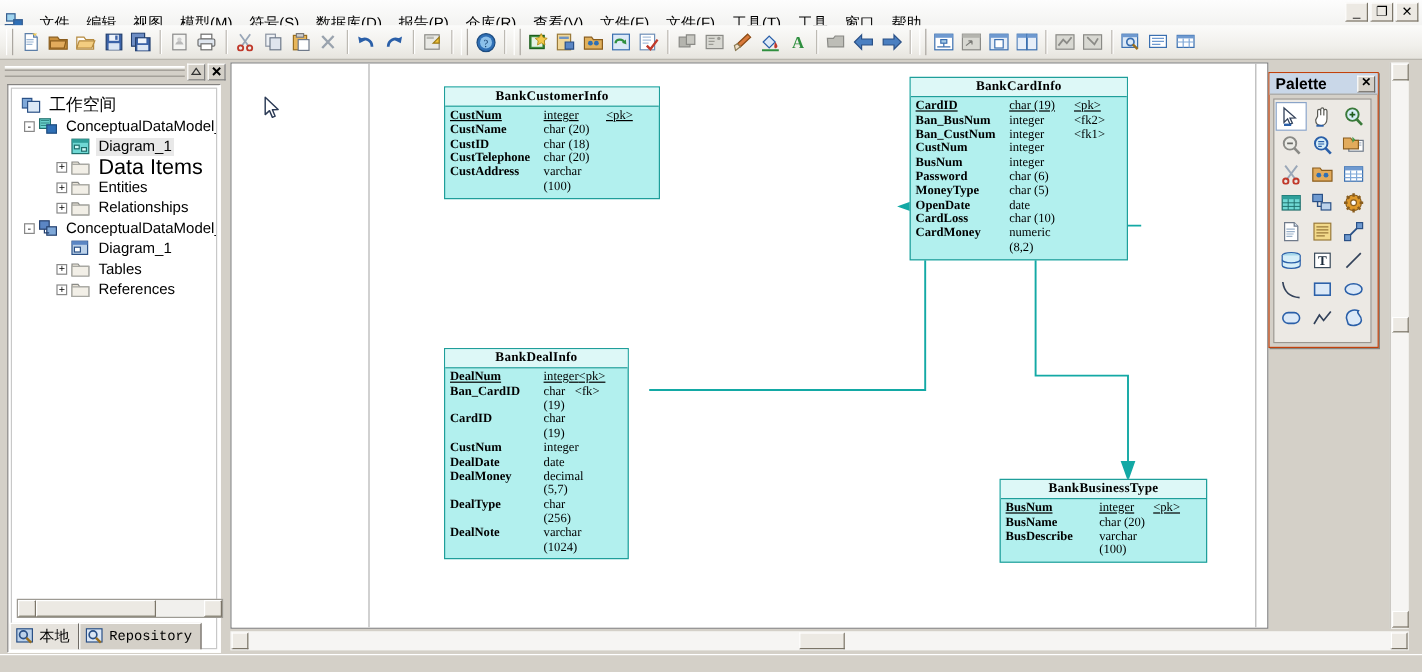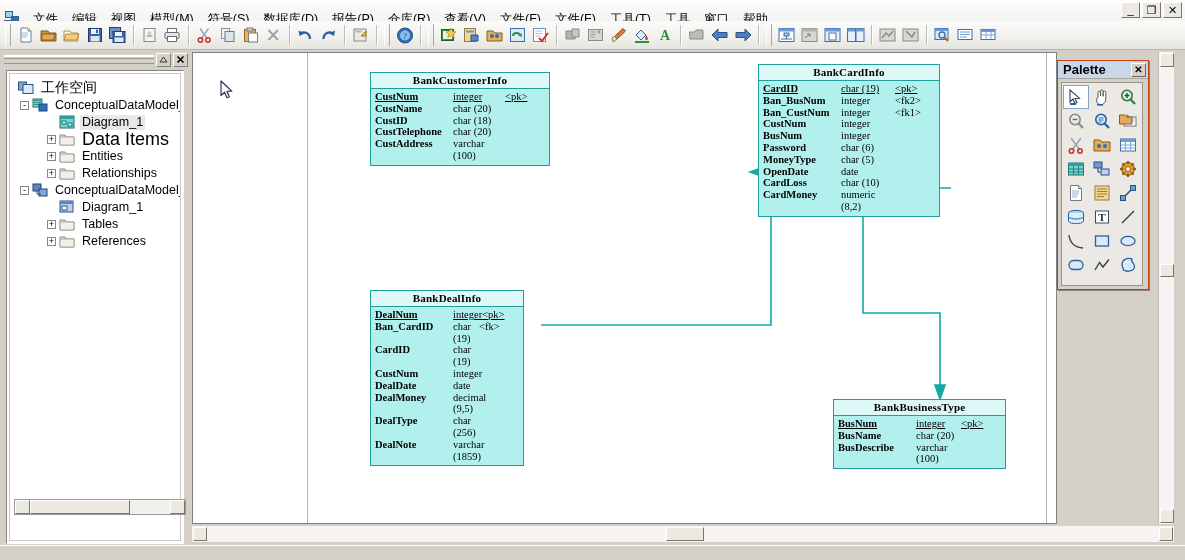--- a/index.html
+++ b/index.html
@@ -625,20 +625,42 @@
     </div>
     <div class="sb-thumb" style="width:100px;height:14px;"></div>
     <div style="flex:1"></div>
     <div class="sb-btn" style="width:15px;height:14px;">
       <svg class="arrow" width="7" height="7">
           <path d="M2 0 L2 7 L6.5 3.5 Z" fill="#000"></path>
         </svg>
     </div>
   </div>
 
+  <div class="bottom-tabs" id="bottom-tabs">
+      <div class="btab active">
+        <span style="display:flex">
+          <svg width="16" height="15">
+            <rect x="1" y="1" width="13" height="11" fill="#bcd2ea" stroke="#2a5086"></rect>
+            <circle cx="6.5" cy="6" r="3.2" fill="none" stroke="#2a5086" stroke-width="1.4"></circle>
+            <path d="M9 8.5 L13 12.5" stroke="#9a6e1e" stroke-width="2"></path>
+          </svg>
+        </span>
+        <span class="">本地</span>
+      </div>
+      <div class="btab">
+        <span style="display:flex">
+          <svg width="16" height="15">
+            <rect x="1" y="1" width="13" height="11" fill="#dbe7f5" stroke="#2a5086"></rect>
+            <circle cx="6.5" cy="6" r="3.2" fill="none" stroke="#2a5086" stroke-width="1.4"></circle>
+            <path d="M9 8.5 L13 12.5" stroke="#9a6e1e" stroke-width="2"></path>
+          </svg>
+        </span>
+        <span class="btab-mono">Repository</span>
+      </div>
+    </div>
 
   <div class="canvas-wrap">
     <div class="canvas-pane">
       <div class="page-divider" style="left:114px;"></div>
       <div class="page-divider" style="left:853px;"></div>
 
       <svg class="canvas-svg" width="863" height="470">
         <g id="links-group" fill="none" stroke="#13a9a5" stroke-width="1.6">
             <path d="M565 119 L669 119 L669 135 L758 135"></path>
             <polygon points="557,119 571,114 571,124" fill="#13a9a5" stroke="#13a9a5"></polygon>
@@ -758,31 +780,31 @@
                 <span class="ecol-type">integer</span>
                 <span class="ecol-key"></span>
               </div>
               <div class="erow">
                 <span class="ecol-name">DealDate</span>
                 <span class="ecol-type">date</span>
                 <span class="ecol-key"></span>
               </div>
               <div class="erow">
                 <span class="ecol-name">DealMoney</span>
-                <span class="ecol-type">decimal (9,5)</span>
+                <span class="ecol-type">decimal (5,7)</span>
                 <span class="ecol-key"></span>
               </div>
               <div class="erow">
                 <span class="ecol-name">DealType</span>
                 <span class="ecol-type">char (256)</span>
                 <span class="ecol-key"></span>
               </div>
               <div class="erow">
                 <span class="ecol-name">DealNote</span>
-                <span class="ecol-type">varchar (1859)</span>
+                <span class="ecol-type">varchar (1024)</span>
                 <span class="ecol-key"></span>
               </div>
             </div>
           </div>
           <div class="etable" style="left: 640px; top: 346px; width: 173px;">
             <div class="etable-title">BankBusinessType</div>
             <div class="etable-body">
               <div class="erow pk">
                 <span class="ecol-name">BusNum</span>
                 <span class="ecol-type">integer</span>

